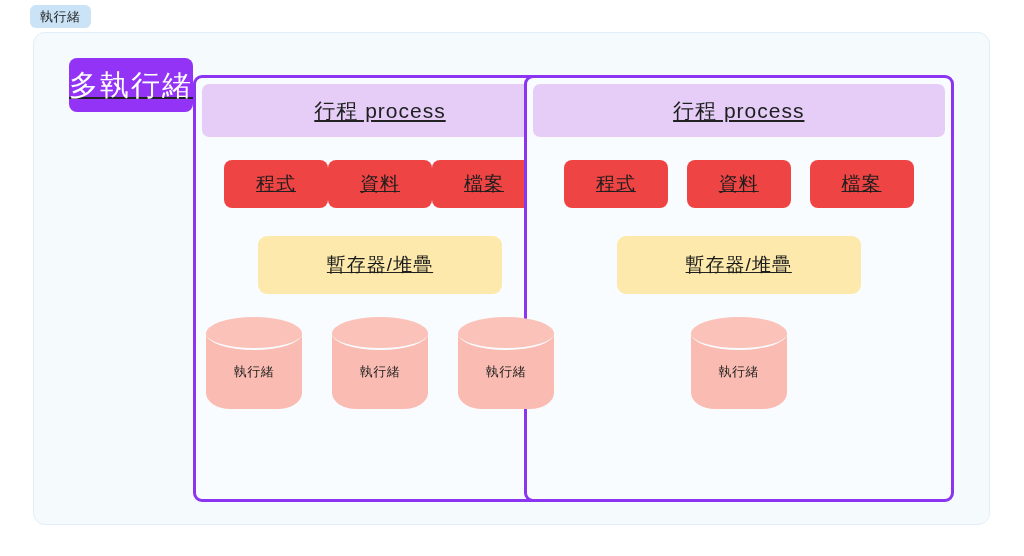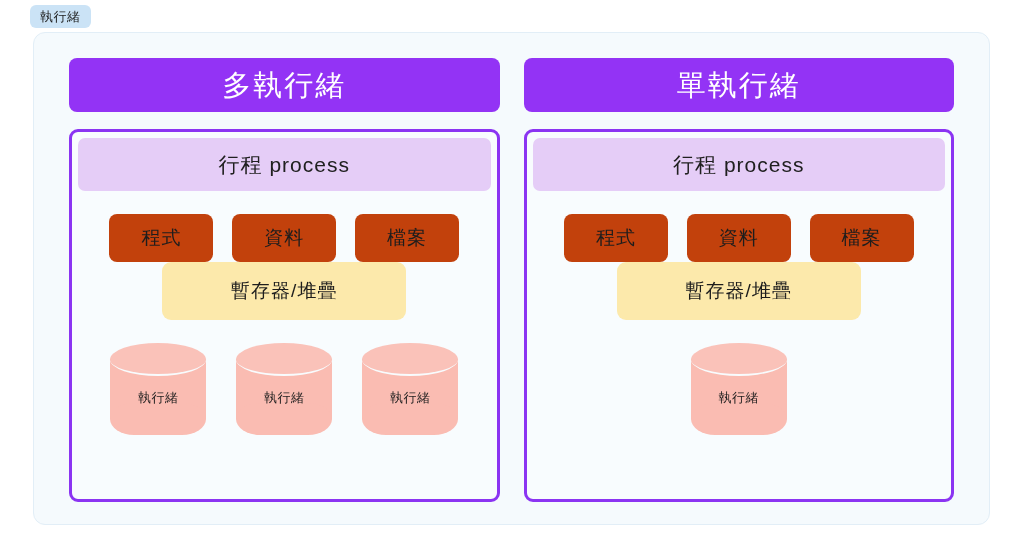--- a/index.html
+++ b/index.html
@@ -59,22 +59,23 @@
     right: 0;
     bottom: 0;
     display: flex;
     padding: 25px 35px 22px 35px;
     box-sizing: border-box;
     gap: 24px;
   }
   .column {
     flex: 1 1 0;
     display: flex;
-    flex-direction: column;
+    flex-direction: row;
     min-width: 0;
+    text-decoration: underline;
   }
 
   
   .col-header {
     height: 54px;
     background: #9333f5;
     border-radius: 8px;
     display: flex;
     align-items: center;
     justify-content: center;
@@ -118,34 +119,35 @@
     margin-top: 23px;
     display: flex;
     justify-content: space-around;
     align-items: center;
     padding: 0 22px;
     flex: none;
   }
   .chip {
     width: 104px;
     height: 48px;
-    background: #c2410c;
+    background: #ef4444;
     border-radius: 8px;
     display: flex;
     align-items: center;
     justify-content: center;
     font-size: 19px;
     color: #1d1d1d;
     letter-spacing: 1px;
     white-space: nowrap;
     box-sizing: border-box;
   }
 
   
   .regstack-row {
+    margin-top: 28px;
     display: flex;
     justify-content: center;
     flex: none;
     align-items: center;
   }
   .regstack {
     width: 244px;
     height: 58px;
     background: #fce9ab;
     border-radius: 9px;
@@ -260,21 +262,20 @@
             <div class="cyl-body"></div>
             <div class="cyl-bottom"></div>
             <div class="cyl-top"></div>
             <div class="cyl-label">執行緒</div>
           </div>
         </div>
       </div>
     </div>
 
     <div class="column">
-      <div class="col-header">單執行緒</div>
 
       <div class="process-box">
         <div class="process-title">行程 process</div>
 
         <div class="chips">
           <div class="chip">程式</div>
           <div class="chip">資料</div>
           <div class="chip">檔案</div>
         </div>
 

